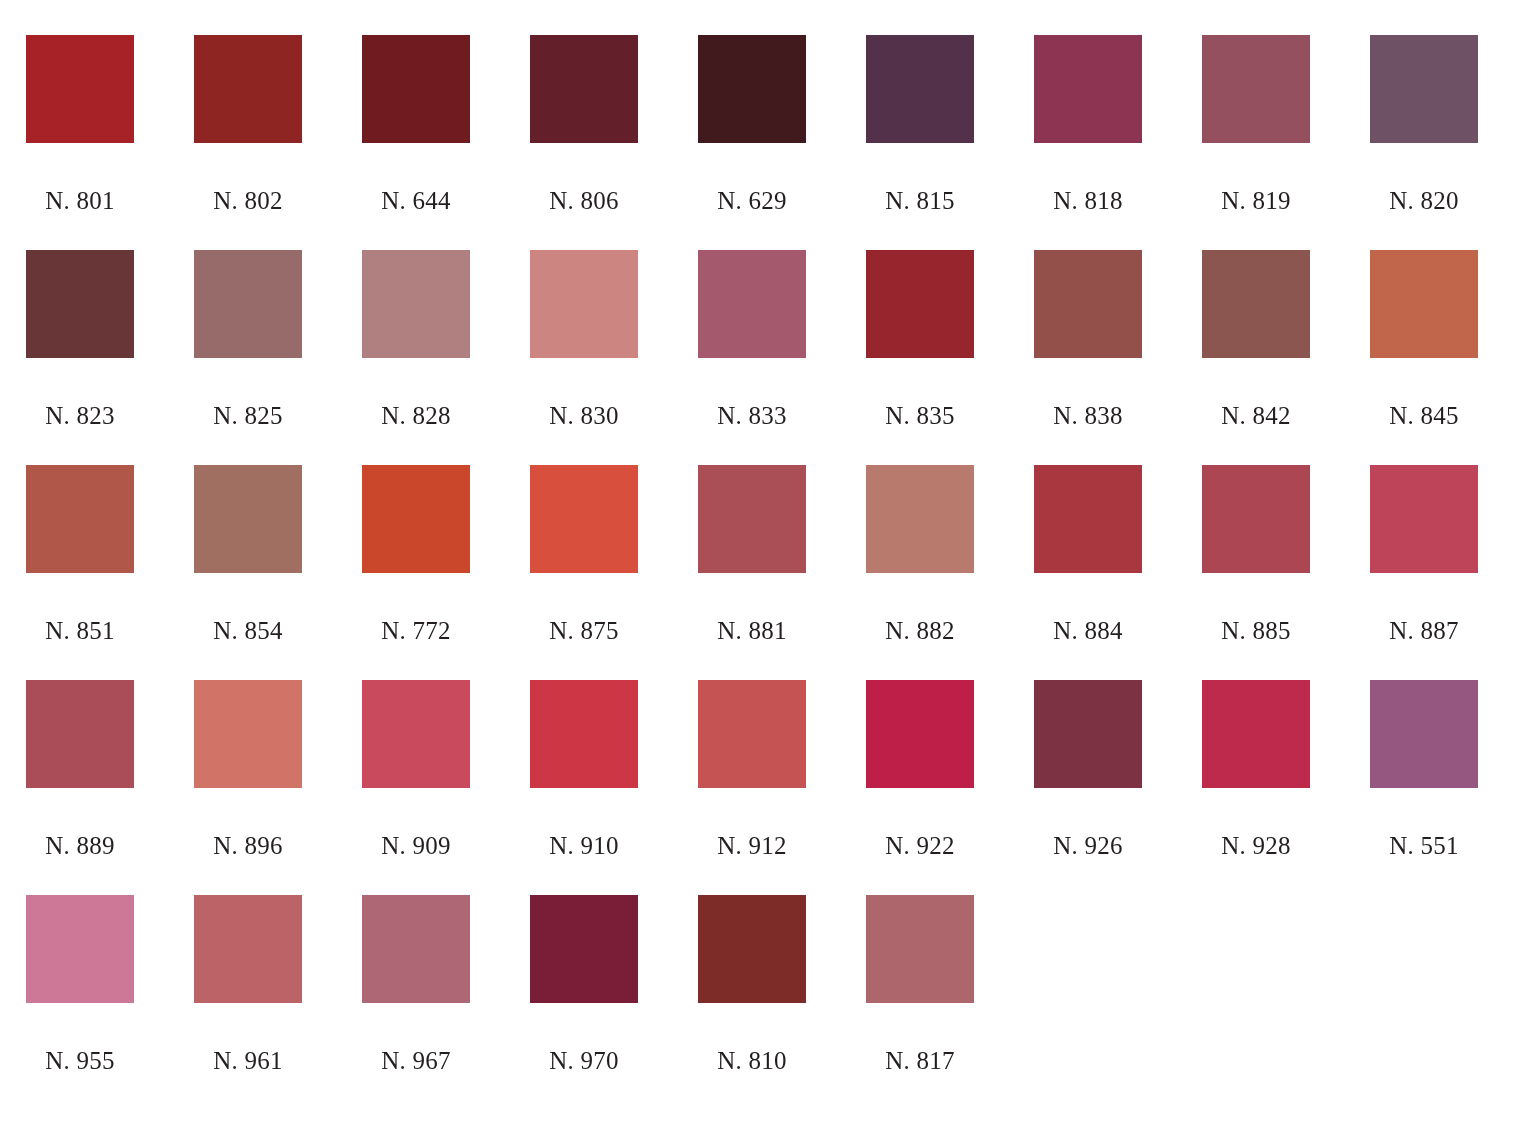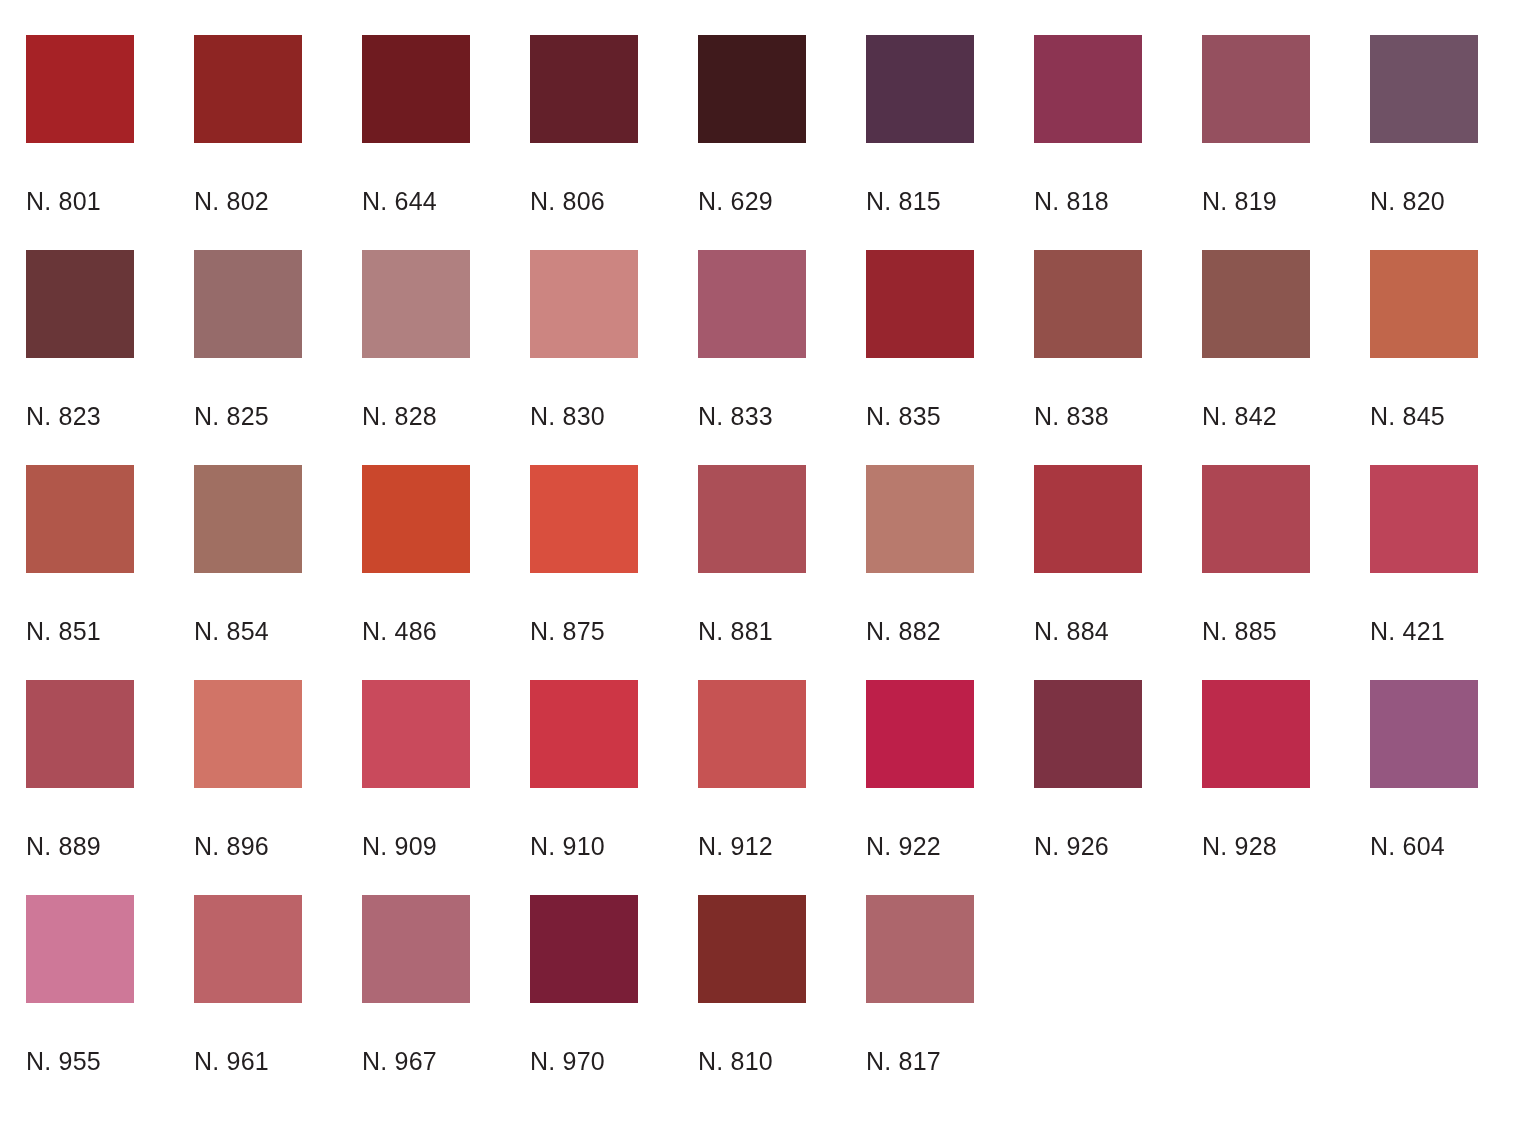--- a/index.html
+++ b/index.html
@@ -39,21 +39,22 @@
   }
   .swatch-chip {
     width: 108px;
     height: 108px;
     display: block;
     flex: 0 0 auto;
   }
   .swatch-label {
     display: block;
     width: 108px;
-    font-family: Liberation Sans, sans-serif;
+    text-align: center;
+    font-family: Liberation Serif, serif;
     font-size: 25px;
     font-weight: 400;
     color: #231f20;
     letter-spacing: 0.2px;
     margin-top: 44px;
     white-space: nowrap;
   }
 </style>
 </head>
 <body>
@@ -135,21 +136,21 @@
       <div class="swatch-cell">
         <span class="swatch-chip" style="background-color: rgb(177, 87, 74);"></span>
         <span class="swatch-label">N. 851</span>
       </div>
       <div class="swatch-cell">
         <span class="swatch-chip" style="background-color: rgb(160, 111, 98);"></span>
         <span class="swatch-label">N. 854</span>
       </div>
       <div class="swatch-cell">
         <span class="swatch-chip" style="background-color: rgb(202, 71, 44);"></span>
-        <span class="swatch-label">N. 486</span>
+        <span class="swatch-label">N. 772</span>
       </div>
       <div class="swatch-cell">
         <span class="swatch-chip" style="background-color: rgb(217, 79, 62);"></span>
         <span class="swatch-label">N. 875</span>
       </div>
       <div class="swatch-cell">
         <span class="swatch-chip" style="background-color: rgb(171, 79, 87);"></span>
         <span class="swatch-label">N. 881</span>
       </div>
       <div class="swatch-cell">
@@ -159,21 +160,21 @@
       <div class="swatch-cell">
         <span class="swatch-chip" style="background-color: rgb(169, 55, 64);"></span>
         <span class="swatch-label">N. 884</span>
       </div>
       <div class="swatch-cell">
         <span class="swatch-chip" style="background-color: rgb(173, 70, 83);"></span>
         <span class="swatch-label">N. 885</span>
       </div>
       <div class="swatch-cell">
         <span class="swatch-chip" style="background-color: rgb(189, 68, 89);"></span>
-        <span class="swatch-label">N. 421</span>
+        <span class="swatch-label">N. 887</span>
       </div>
       <div class="swatch-cell">
         <span class="swatch-chip" style="background-color: rgb(171, 77, 88);"></span>
         <span class="swatch-label">N. 889</span>
       </div>
       <div class="swatch-cell">
         <span class="swatch-chip" style="background-color: rgb(209, 116, 103);"></span>
         <span class="swatch-label">N. 896</span>
       </div>
       <div class="swatch-cell">
@@ -195,21 +196,21 @@
       <div class="swatch-cell">
         <span class="swatch-chip" style="background-color: rgb(124, 50, 67);"></span>
         <span class="swatch-label">N. 926</span>
       </div>
       <div class="swatch-cell">
         <span class="swatch-chip" style="background-color: rgb(189, 42, 75);"></span>
         <span class="swatch-label">N. 928</span>
       </div>
       <div class="swatch-cell">
         <span class="swatch-chip" style="background-color: rgb(149, 87, 128);"></span>
-        <span class="swatch-label">N. 604</span>
+        <span class="swatch-label">N. 551</span>
       </div>
       <div class="swatch-cell">
         <span class="swatch-chip" style="background-color: rgb(206, 120, 152);"></span>
         <span class="swatch-label">N. 955</span>
       </div>
       <div class="swatch-cell">
         <span class="swatch-chip" style="background-color: rgb(188, 99, 104);"></span>
         <span class="swatch-label">N. 961</span>
       </div>
       <div class="swatch-cell">

